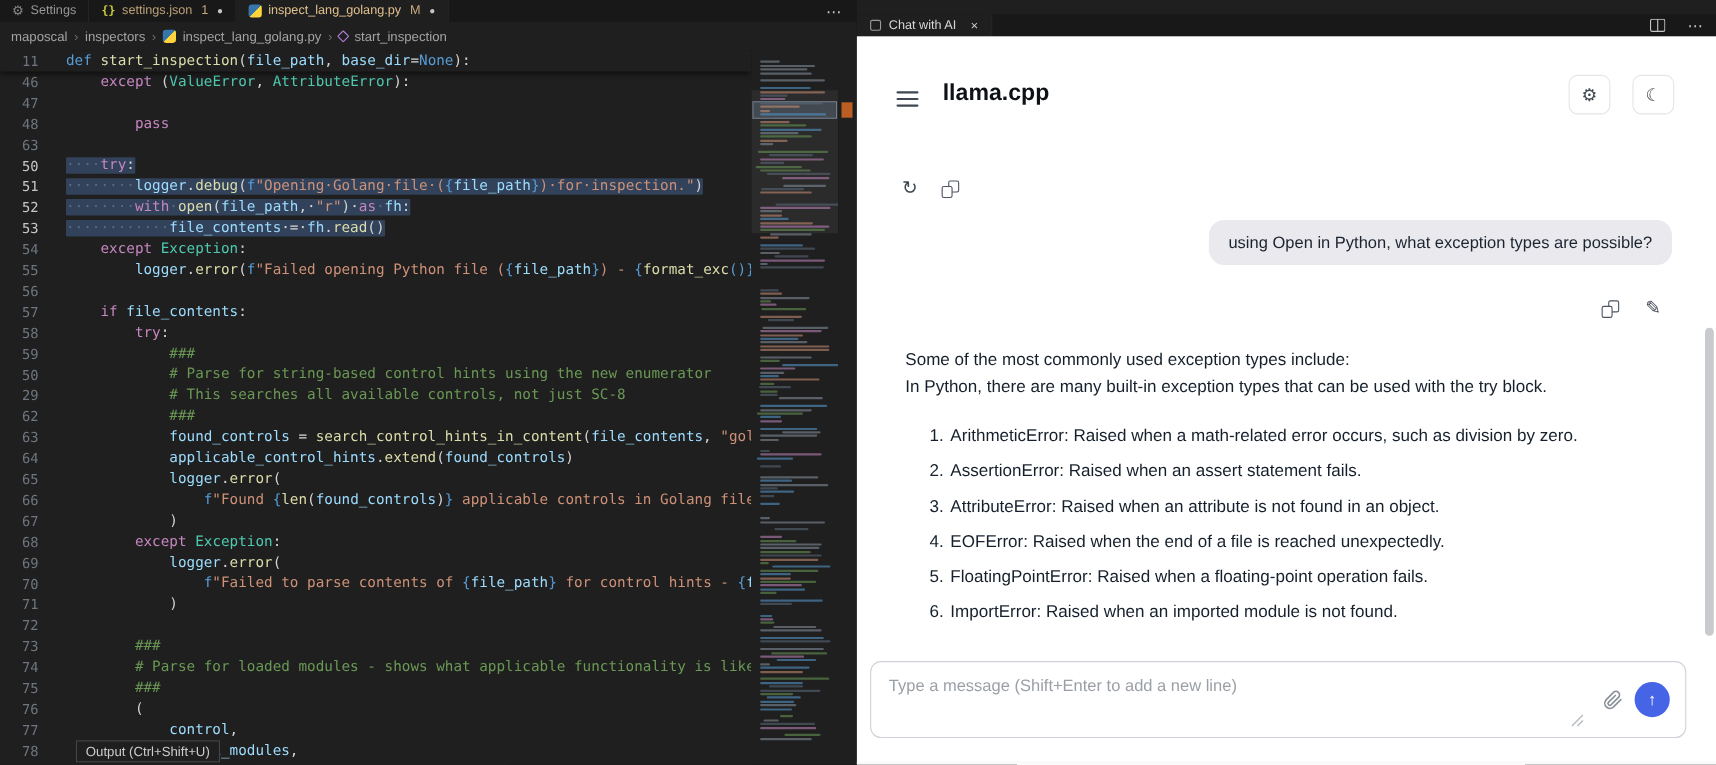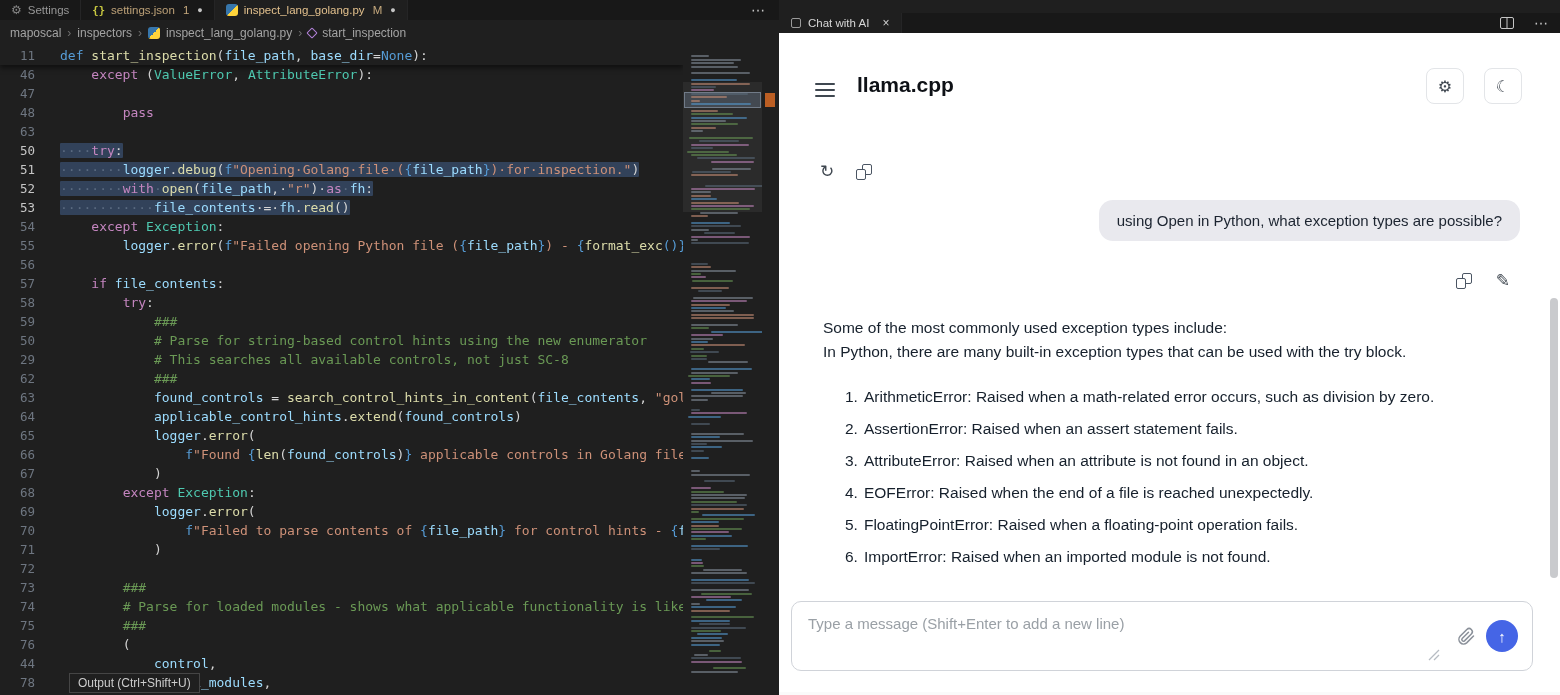--- a/index.html
+++ b/index.html
@@ -149,21 +149,21 @@
         <div class="crow"><span class="ln">67</span><span class="ctext"><span class="tk-pun">            </span><span class="tk-pun">)</span></span></div>
         <div class="crow"><span class="ln">68</span><span class="ctext"><span class="tk-pun">        </span><span class="tk-kw">except</span><span class="tk-pun"> </span><span class="tk-cls">Exception</span><span class="tk-pun">:</span></span></div>
         <div class="crow"><span class="ln">69</span><span class="ctext"><span class="tk-pun">            </span><span class="tk-var">logger</span><span class="tk-pun">.</span><span class="tk-fn">error</span><span class="tk-pun">(</span></span></div>
         <div class="crow"><span class="ln">70</span><span class="ctext"><span class="tk-pun">                </span><span class="tk-kw2">f</span><span class="tk-str">"Failed to parse contents of </span><span class="tk-kw2">{</span><span class="tk-var">file_path</span><span class="tk-kw2">}</span><span class="tk-str"> for control hints - </span><span class="tk-kw2">{</span><span class="tk-var">f</span></span></div>
         <div class="crow"><span class="ln">71</span><span class="ctext"><span class="tk-pun">            </span><span class="tk-pun">)</span></span></div>
         <div class="crow"><span class="ln">72</span><span class="ctext"></span></div>
         <div class="crow"><span class="ln">73</span><span class="ctext"><span class="tk-pun">        </span><span class="tk-com">###</span></span></div>
         <div class="crow"><span class="ln">74</span><span class="ctext"><span class="tk-pun">        </span><span class="tk-com"># Parse for loaded modules - shows what applicable functionality is like</span></span></div>
         <div class="crow"><span class="ln">75</span><span class="ctext"><span class="tk-pun">        </span><span class="tk-com">###</span></span></div>
         <div class="crow"><span class="ln">76</span><span class="ctext"><span class="tk-pun">        </span><span class="tk-pun">(</span></span></div>
-        <div class="crow"><span class="ln">44</span><span class="ctext"><span class="tk-pun">            </span><span class="tk-var">control</span><span class="tk-pun">,</span></span></div>
+        <div class="crow"><span class="ln">77</span><span class="ctext"><span class="tk-pun">            </span><span class="tk-var">control</span><span class="tk-pun">,</span></span></div>
         <div class="crow"><span class="ln">78</span><span class="ctext"><span class="tk-pun">                 </span><span class="tk-var">k_modules</span><span class="tk-pun">,</span></span></div>
       </div>
   </div>
   <div class="minimap">
     <div class="mm-slider"></div>
     <div class="mm-sel"></div>
   <i class="mmbar" style="top: 9.4px; left: 8px; width: 18.212px; background: rgb(136, 148, 160);"></i>
       <i class="mmbar" style="top: 12.8px; left: 8px; width: 49.6191px; background: rgb(136, 148, 160);"></i>
       <i class="mmbar" style="top: 16.2px; left: 8px; width: 42.883px; background: rgb(136, 148, 160);"></i>
       <i class="mmbar" style="top: 19.6px; left: 8px; width: 47.0583px; background: rgb(136, 148, 160);"></i>

